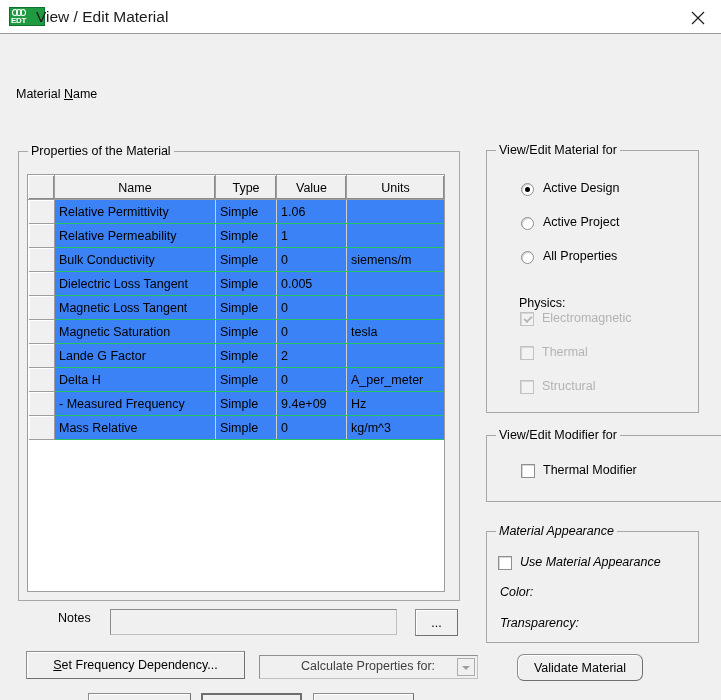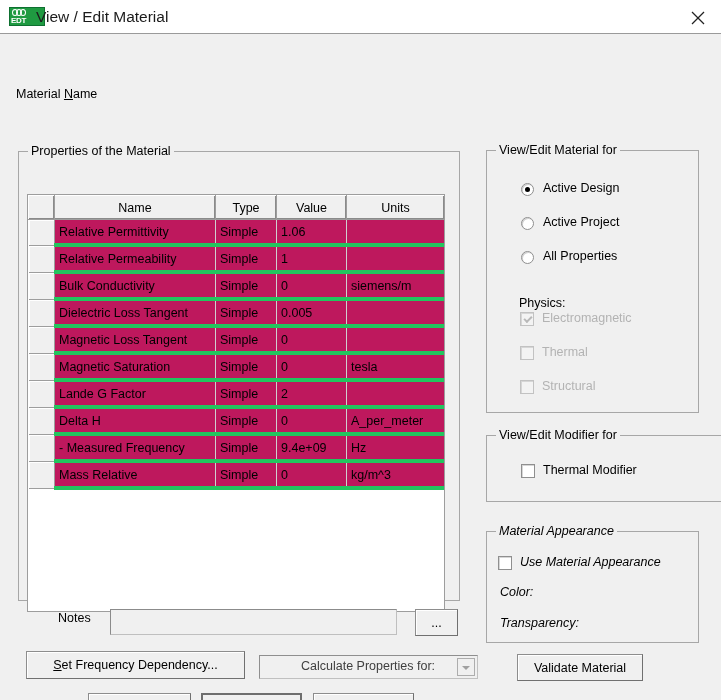--- a/index.html
+++ b/index.html
@@ -146,21 +146,20 @@
 
   
   .table-wrap {
     position: absolute;
     left: 27px; top: 140px;
     width: 418px; height: 418px;
     background: #ffffff;
     border: 1px solid #9d9d9d;
     box-sizing: border-box;
     overflow: hidden;
-    margin-top: 20px;
   }
   table.props {
     border-collapse: collapse;
     table-layout: fixed;
     width: 416px;
     font-size: 12.5px;
   }
   table.props col.c-sel   { width: 26px; }
   table.props col.c-name  { width: 161px; }
   table.props col.c-type  { width: 61px; }
@@ -177,24 +176,24 @@
     text-align: center;
     color: #000;
     box-shadow: inset -1px -1px 0 #8a8a8a;
     padding: 0;
   }
   table.props thead th.h-sel { border-right: 1px solid #9d9d9d; }
 
   table.props tbody td {
     height: 23px;
     border-right: 1px solid #cfcfcf;
-    border-bottom: 4px solid #22c55e;
+    border-bottom: 1px solid #22c55e;
     padding: 0 0 0 4px;
     color: #000;
-    background: #be185d;
+    background: #3b82f6;
     white-space: nowrap;
     overflow: hidden;
   }
   table.props tbody td.sel-cell {
     background: #f0f0f0;
     border-right: 1px solid #9d9d9d;
     border-bottom: 1px solid #9d9d9d;
     box-shadow: inset 1px 1px 0 #ffffff;
     padding: 0;
   }
@@ -301,21 +300,21 @@
   .btn.default {
     border: 2px solid #6e6e6e;
     box-shadow: none;
   }
 
   #btn-dots { left: 415px; top: 575px; width: 43px; height: 27px; }
   #btn-setfreq { left: 26px; top: 617px; width: 219px; height: 28px; }
   #btn-reset { left: 88px; top: 659px; width: 103px; height: 29px; }
   #btn-ok { left: 201px; top: 659px; width: 101px; height: 29px; }
   #btn-cancel { left: 313px; top: 659px; width: 101px; height: 29px; }
-  #btn-validate { left: 517px; top: 620px; width: 126px; height: 27px; }
+  #btn-validate { left: 517px; top: 620px; width: 126px; height: 27px; border-radius: 7px; }
 
   .combo {
     position: absolute;
     left: 259px; top: 621px;
     width: 219px; height: 24px;
     background: #f0f0f0;
     border: 1px solid #c0c0c0;
     border-top-color: #8f8f8f;
     border-left-color: #8f8f8f;
     box-sizing: border-box;

